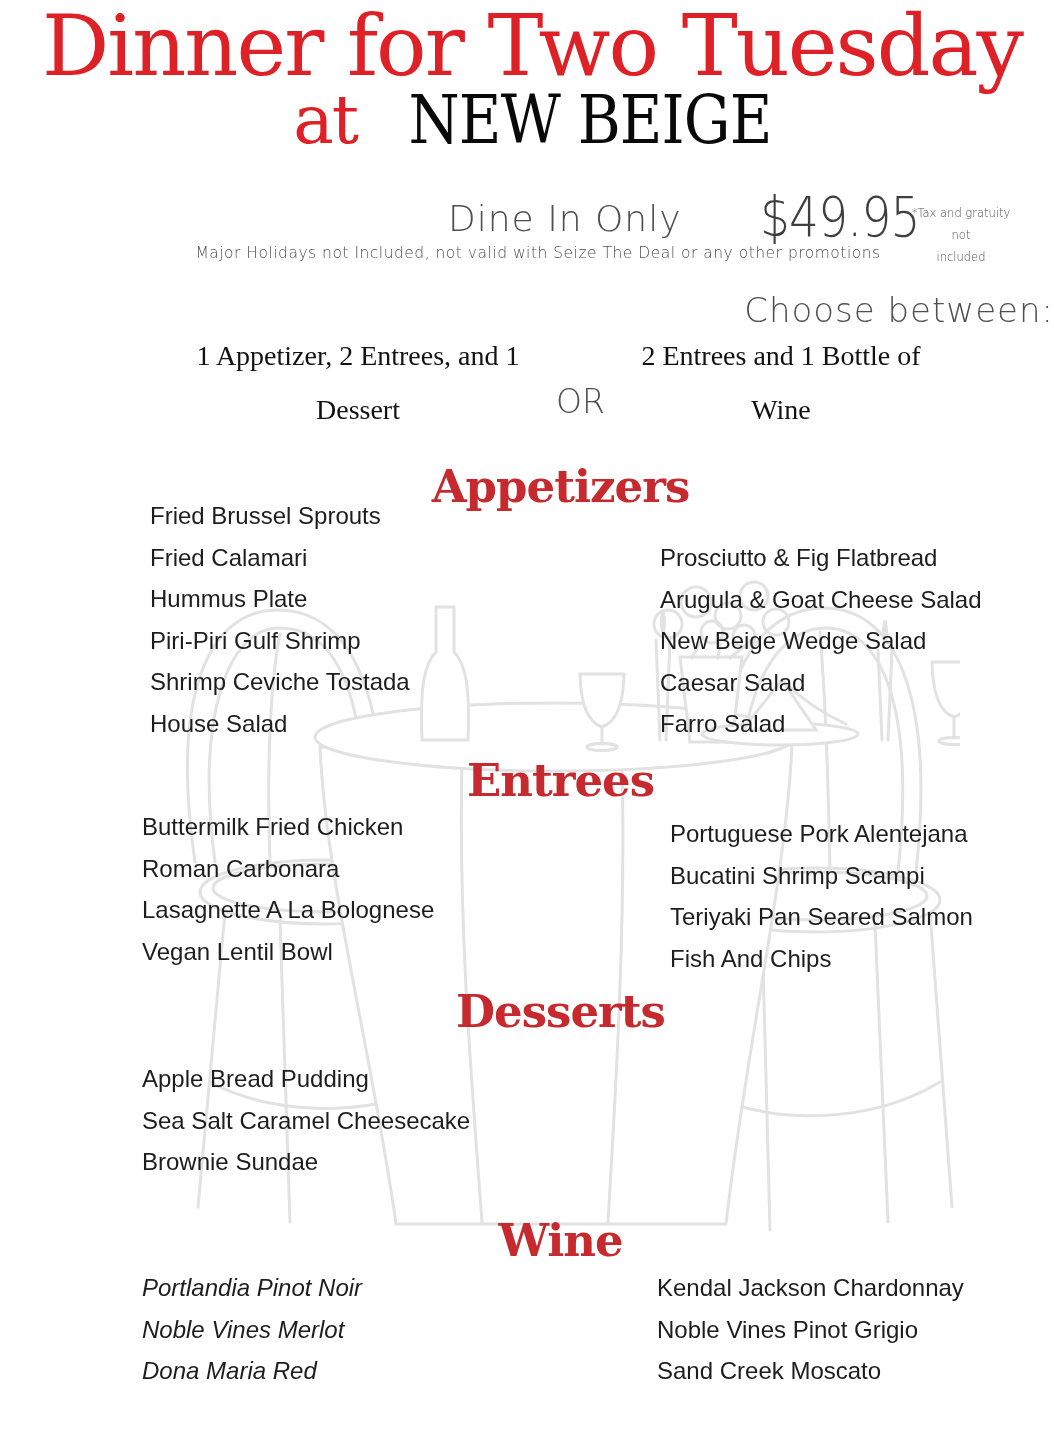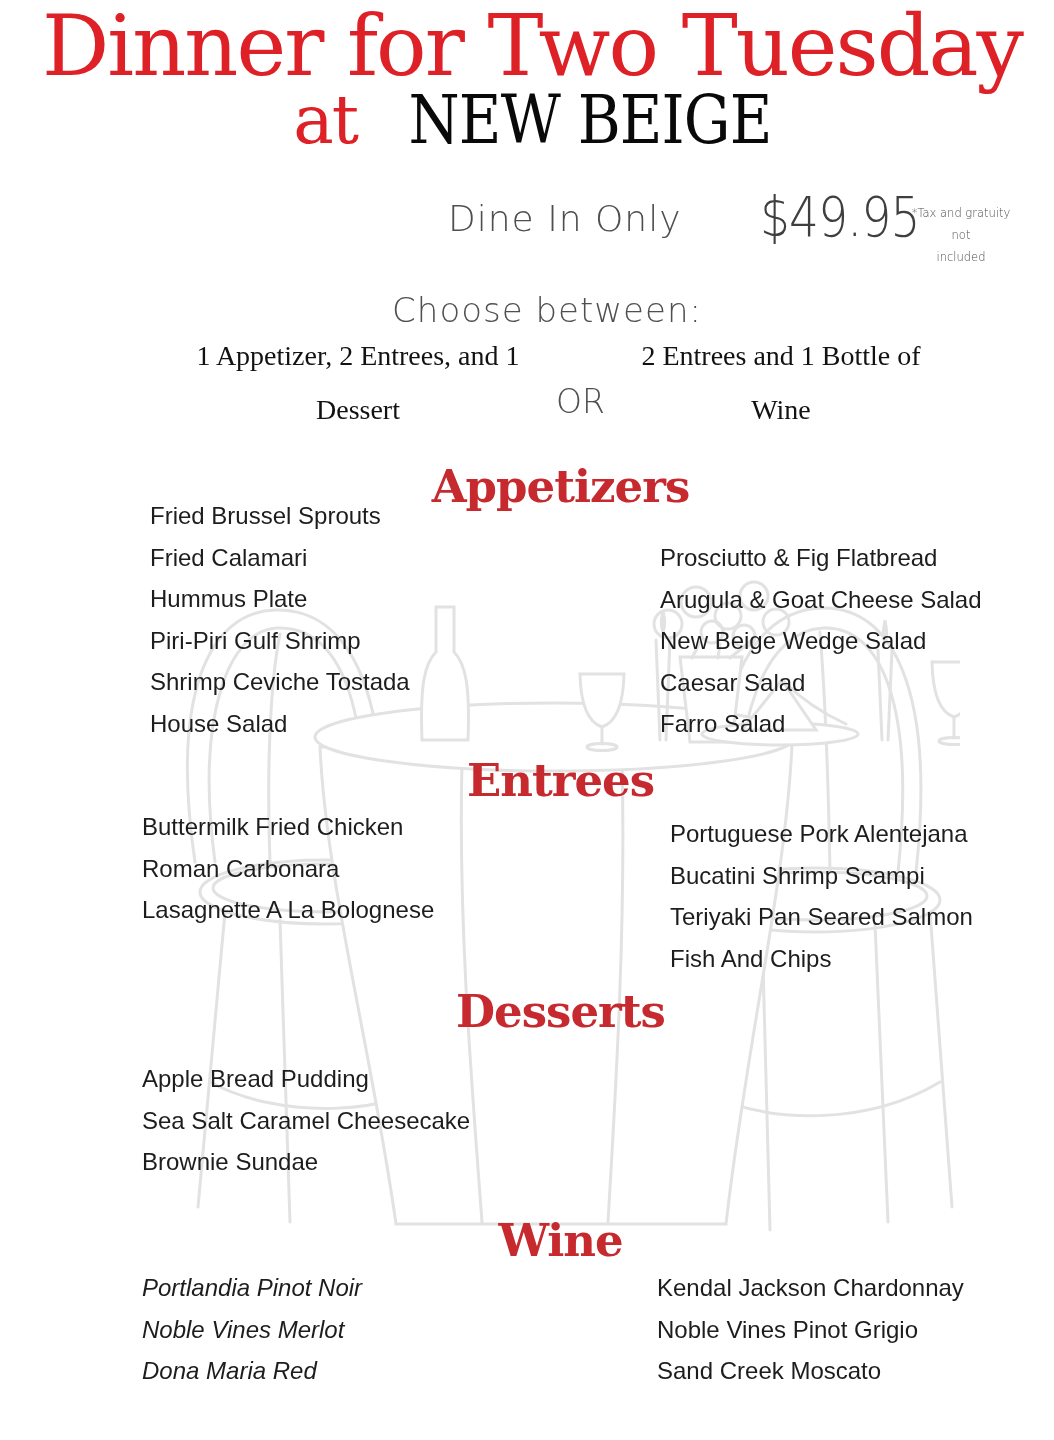--- a/index.html
+++ b/index.html
@@ -64,21 +64,21 @@
     font-size:11.5px;line-height:1.9;text-align:center;z-index:2;
   }
   .disclaimer{
     position:absolute;top:244px;left:0;right:0;
     padding-left:22px;text-align:center;
     font-size:15.5px;letter-spacing:0.5px;z-index:2;
   }
   
   .choose-heading{
     position:absolute;top:290px;left:0;right:0;
-    padding-left:40px;text-align:center;
+    padding-left:40px;text-align:right;
     font-size:34px;letter-spacing:1px;z-index:2;
   }
   .option{
     position:absolute;
     font-family:"Liberation Serif",serif;
     font-size:28px;color:#121212;
     text-align:center;z-index:2;
   }
   .option .l2{margin-top:22px;}
   .option-a{top:340px;left:138px;width:440px;}
@@ -204,20 +204,21 @@
       <span class="brand">NEW BEIGE</span>
     </div>
   </div>
 
   <div class="dine-in script">Dine In Only</div>
   <div class="price script">$49.95</div>
   <div class="tax-note script">
     <div>*Tax and gratuity not</div>
     <div>included</div>
   </div>
+  <div class="disclaimer script">Major Holidays not Included, not valid with Seize The Deal or any other promotions</div>
 
   <div class="choose-heading script">Choose between:</div>
   <div class="option option-a">
     <div class="l1">1 Appetizer, 2 Entrees, and 1</div>
     <div class="l2">Dessert</div>
   </div>
   <div class="or-label script">OR</div>
   <div class="option option-b">
     <div class="l1">2 Entrees and 1 Bottle of</div>
     <div class="l2">Wine</div>
@@ -238,20 +239,21 @@
     <li>New Beige Wedge Salad</li>
     <li>Caesar Salad</li>
     <li>Farro Salad</li>
   </ul>
 
   <div class="section-h h-entrees">Entrees</div>
   <ul class="menu-list ent-left">
     <li>Buttermilk Fried Chicken</li>
     <li>Roman Carbonara</li>
     <li>Lasagnette A La Bolognese</li>
+    <li>Vegan Lentil Bowl</li>
   </ul>
   <ul class="menu-list ent-right">
     <li>Portuguese Pork Alentejana</li>
     <li>Bucatini Shrimp Scampi</li>
     <li>Teriyaki Pan Seared Salmon</li>
     <li>Fish And Chips</li>
   </ul>
 
   <div class="section-h h-desserts">Desserts</div>
   <ul class="menu-list des-left">

